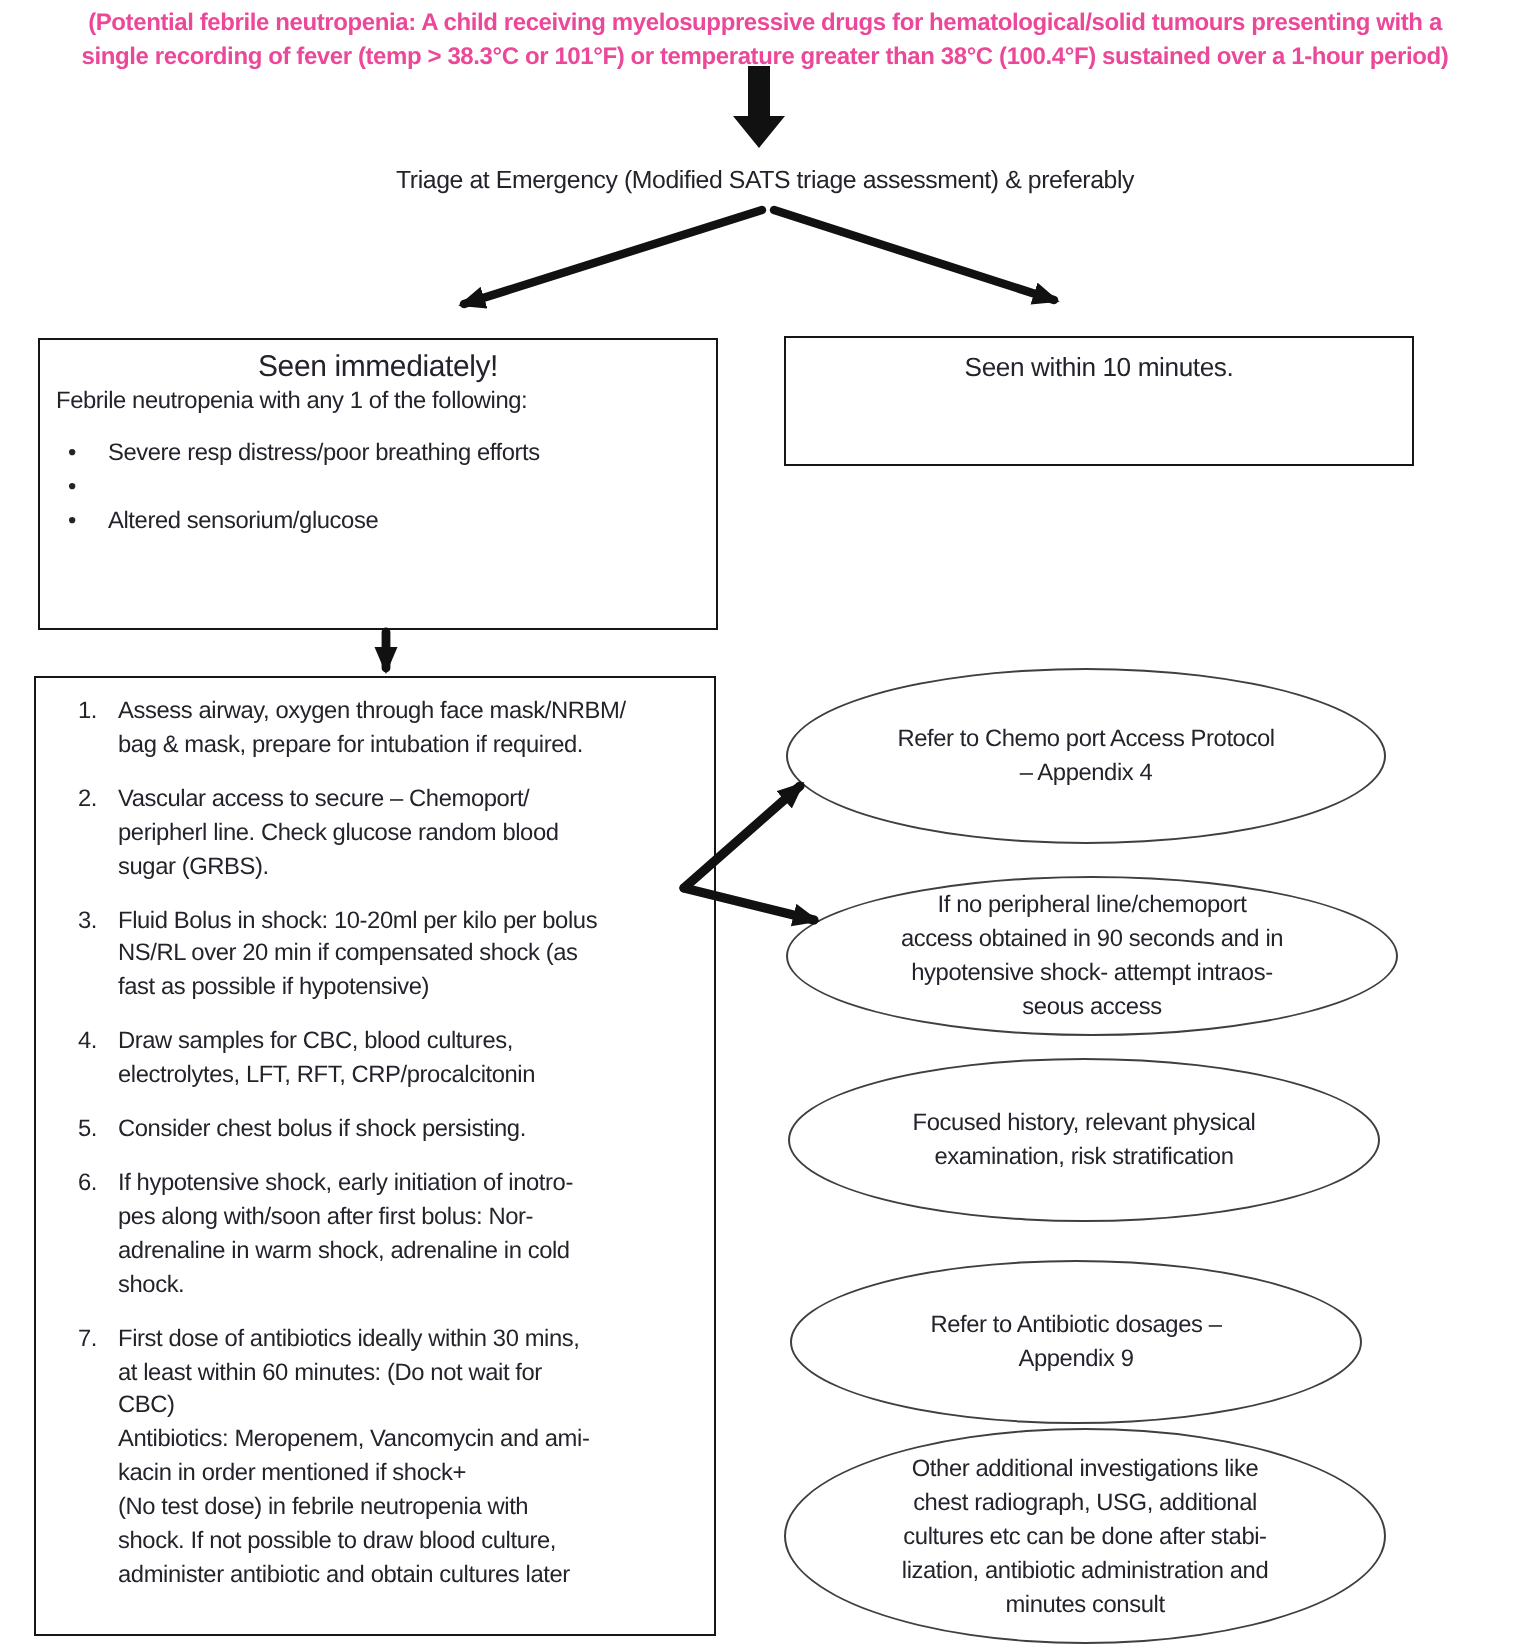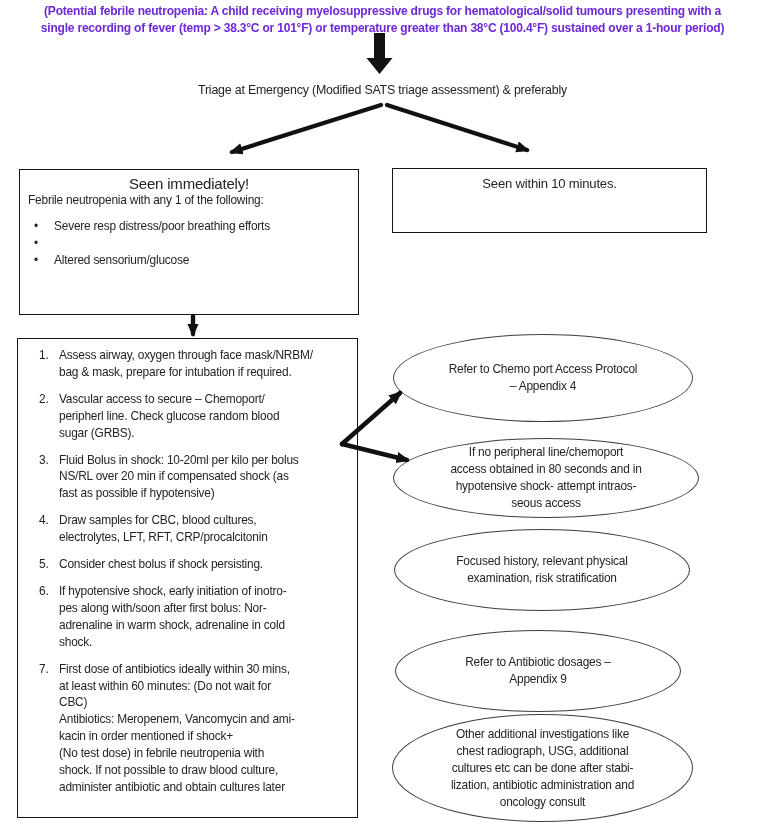--- a/index.html
+++ b/index.html
@@ -16,21 +16,21 @@
     border:1.7px solid #161616;
   }
   .oval{
     position:absolute;box-sizing:border-box;background:#ffffff;
     border:1.3px solid #3f3f3f;border-radius:50%;
     display:flex;flex-direction:column;align-items:center;justify-content:center;
     font-size:11.9px;line-height:17px;text-align:center;
   }
   .hdr{
     left:0;right:0;top:3px;text-align:center;
-    font-weight:bold;font-size:12px;line-height:16.5px;color:#6d28d9;
+    font-weight:bold;font-size:12px;line-height:16.5px;color:#ec4899;
   }
   .triage{left:0;right:0;top:83px;font-size:12.4px;}
   
   .lb{left:19px;top:169px;width:340px;height:146px;padding-top:5px;font-size:11.9px;line-height:17px;}
   .lb-title{text-align:center;font-size:15px;line-height:17px;}
   .lb-sub{padding-left:8px;}
   .bullets{margin-top:9px;}
   .brow{display:flex;}
   .bdot{margin-left:14px;width:20px;flex:0 0 20px;}
   
@@ -119,38 +119,38 @@
 administer antibiotic and obtain cultures later</span>
   </div>
 </div>
 
 <div class="oval" style="left:393px;top:334px;width:300px;height:88px;">
   <div class="ml">Refer to Chemo port Access Protocol
 – Appendix 4</div>
 </div>
 <div class="oval" style="left:393px;top:438px;width:306px;height:80px;">
   <div class="ml">If no peripheral line/chemoport
-access obtained in 80 seconds and in
+access obtained in 90 seconds and in
 hypotensive shock- attempt intraos-
 seous access</div>
 </div>
 <div class="oval" style="left:394px;top:529px;width:296px;height:82px;">
   <div class="ml">Focused history, relevant physical
 examination, risk stratification</div>
 </div>
 <div class="oval" style="left:395px;top:630px;width:286px;height:82px;">
   <div class="ml">Refer to Antibiotic dosages –
 Appendix 9</div>
 </div>
 <div class="oval" style="left:392px;top:714px;width:301px;height:108px;">
   <div class="ml">Other additional investigations like
 chest radiograph, USG, additional
 cultures etc can be done after stabi-
 lization, antibiotic administration and
-oncology consult</div>
+minutes consult</div>
 </div>
 
 <svg class="overlay" viewBox="0 0 765 824">
   <defs>
     <marker id="ah" markerWidth="17" markerHeight="14" refX="10.5" refY="5.75" orient="auto" markerUnits="userSpaceOnUse">
       <path d="M0,0 L13.5,5.75 L0,11.5 z" fill="#111111"></path>
     </marker>
   </defs>
   <g>
     <polygon points="374,33 385,33 385,58 392.5,58 379.5,74 366.5,58 374,58" fill="#111111"></polygon>

